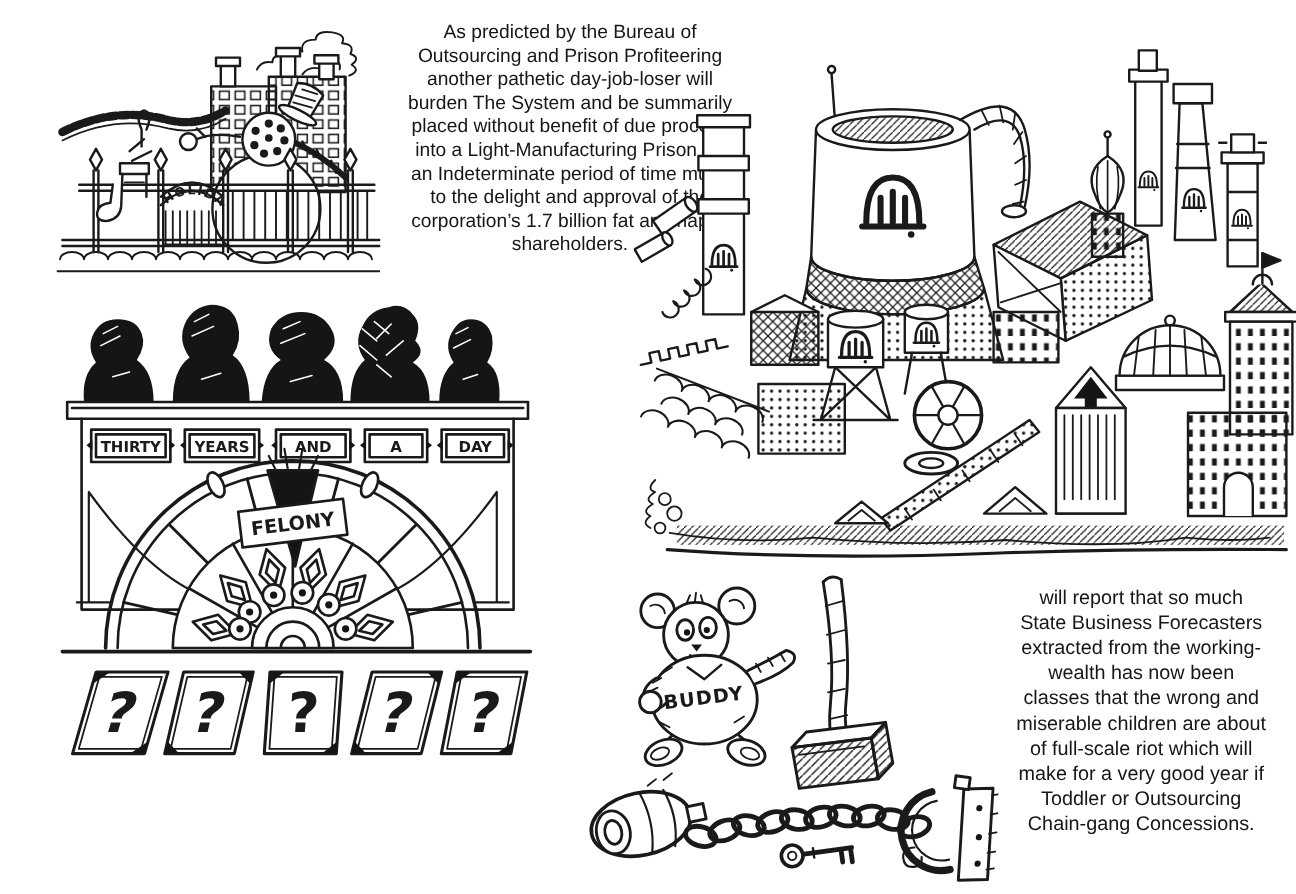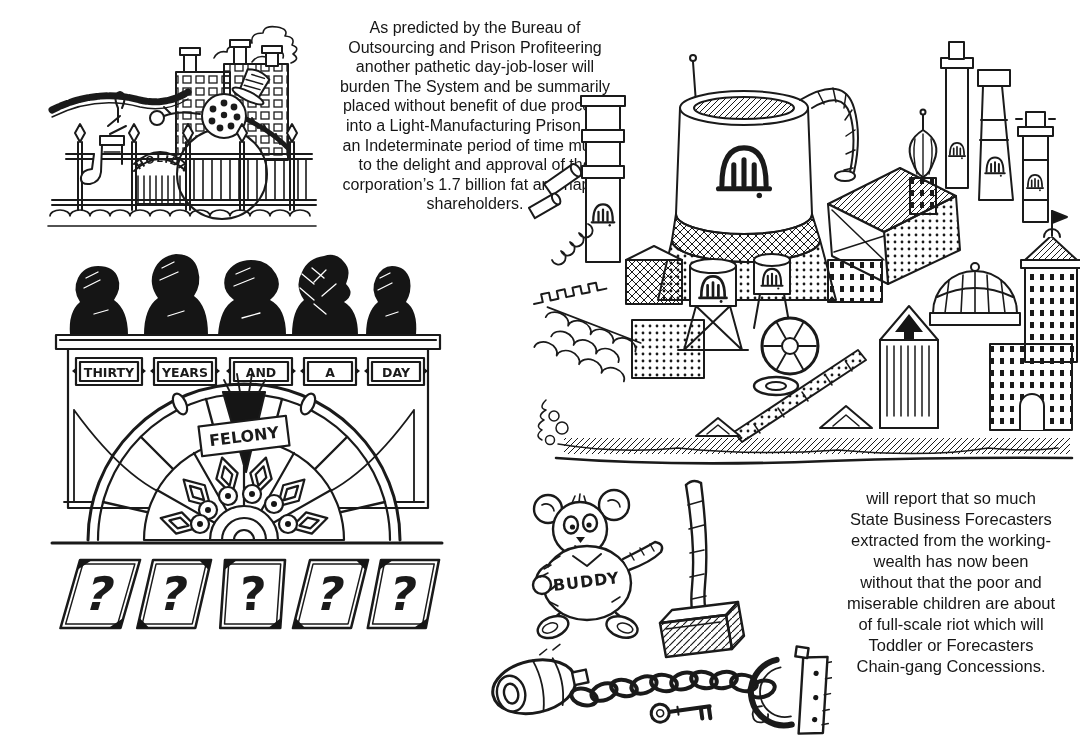--- a/index.html
+++ b/index.html
@@ -31,24 +31,25 @@
     <div class="ln">corporation’s 1.7 billion fat and happy</div>
     <div class="ln">shareholders.</div>
   </div>
 
 
   <div class="abs caption cap-br">
     <div class="ln">will report that so much</div>
     <div class="ln">State Business Forecasters</div>
     <div class="ln">extracted from the working-</div>
     <div class="ln">wealth has now been</div>
-    <div class="ln">without that the poor and</div>
+    <div class="ln">classes that the wrong and</div>
     <div class="ln">miserable children are about</div>
     <div class="ln">of full-scale riot which will</div>
-    <div class="ln">Toddler or Forecasters</div>
+    <div class="ln">make for a very good year if</div>
+    <div class="ln">Toddler or Outsourcing</div>
     <div class="ln">Chain-gang Concessions.</div>
   </div>
 
   <svg class="fig" style="left:38px;top:14px" width="288" height="218" viewBox="0 0 288 218">
     <defs>
       <pattern id="hwin" width="13" height="12" patternUnits="userSpaceOnUse">
         <rect x="2" y="2" width="8" height="7" fill="none" stroke="#1a1a1a" stroke-width="1.3"></rect>
       </pattern>
       <path id="hArc" d="M96 160 Q 122 136 148 160" fill="none"></path>
     </defs>

